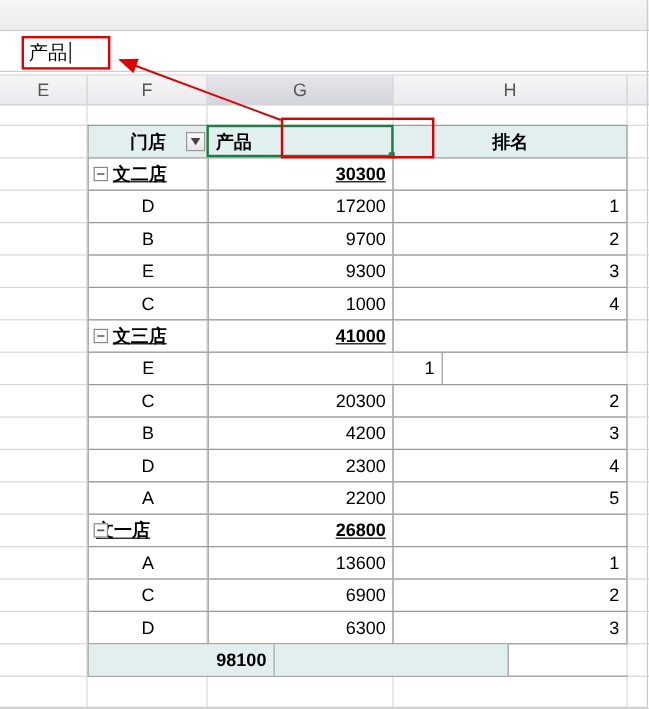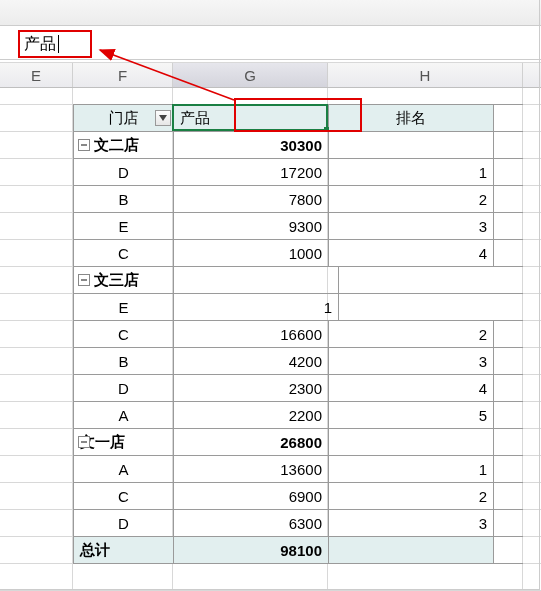--- a/index.html
+++ b/index.html
@@ -98,28 +98,28 @@
     border-right: 1px solid #9a9a9a;
     padding: 0 6px;
     display: flex;
     align-items: center;
     overflow: hidden;
     white-space: nowrap;
     position: relative;
   }
   .c-f { width: 100px; }
   .c-g { width: 155px; }
-  .c-h { width: 165px; text-align: right; }
+  .c-h { width: 195px; text-align: right; }
   .hdr {
     background: #e2efef;
-    font-weight: normal;
+    font-weight: bold;
     justify-content: center;
   }
   .hdr.left { justify-content: center; }
-  .sub-hdr { font-weight: bold; }
+  .sub-hdr { font-weight: bold; text-decoration: underline; }
   .num-right { justify-content: flex-end; }
   .f-item { justify-content: center; }
   .f-sub { }
   .total-row .pcell { background: #e2efef; font-weight: bold; }
   .expand {
     position: absolute;
     left: 4px;
     width: 12px; height: 12px;
     border: 1px solid #888;
     background: #fff;
@@ -268,21 +268,21 @@
           </div>
           <div class="pcell c-h num-right">
             <span>1</span>
           </div>
         </div>
         <div class="prow">
           <div class="pcell c-f f-item">
             <span>B</span>
           </div>
           <div class="pcell c-g num-right">
-            <span>7800</span>
+            <span>9700</span>
           </div>
           <div class="pcell c-h num-right">
             <span>2</span>
           </div>
         </div>
         <div class="prow">
           <div class="pcell c-f f-item">
             <span>E</span>
           </div>
           <div class="pcell c-g num-right">
@@ -306,36 +306,39 @@
         <div class="prow">
           <div class="pcell c-f f-sub sub-hdr" style="padding-left:20px">
             <span class="expand">
               <svg width="8" height="8">
                 <rect x="0" y="0" width="8" height="8" fill="none"></rect>
                 <line x1="1" y1="4" x2="7" y2="4" stroke="#555" stroke-width="1.4"></line>
               </svg>
             </span>
             <span>文三店</span>
           </div>
+          <div class="pcell c-g num-right sub-hdr">
+            <span>41000</span>
+          </div>
           <div class="pcell c-h"></div>
         </div>
         <div class="prow">
           <div class="pcell c-f f-item">
             <span>E</span>
           </div>
           <div class="pcell c-h num-right">
             <span>1</span>
           </div>
         </div>
         <div class="prow">
           <div class="pcell c-f f-item">
             <span>C</span>
           </div>
           <div class="pcell c-g num-right">
-            <span>16600</span>
+            <span>20300</span>
           </div>
           <div class="pcell c-h num-right">
             <span>2</span>
           </div>
         </div>
         <div class="prow">
           <div class="pcell c-f f-item">
             <span>B</span>
           </div>
           <div class="pcell c-g num-right">
@@ -410,23 +413,20 @@
           </div>
           <div class="pcell c-g num-right">
             <span>6300</span>
           </div>
           <div class="pcell c-h num-right">
             <span>3</span>
           </div>
         </div>
       </div>
     <div class="prow total-row">
-      <div class="pcell c-f" style="justify-content:flex-start">
-          <span>总计</span>
-        </div>
       <div class="pcell c-g num-right">
           <span>98100</span>
         </div>
       <div class="pcell c-h"></div>
     </div>
   </div>
 
   <div class="selected-cell" style="left:172px; top:16px; width:156px; height:27px"></div>
 </div>
 

